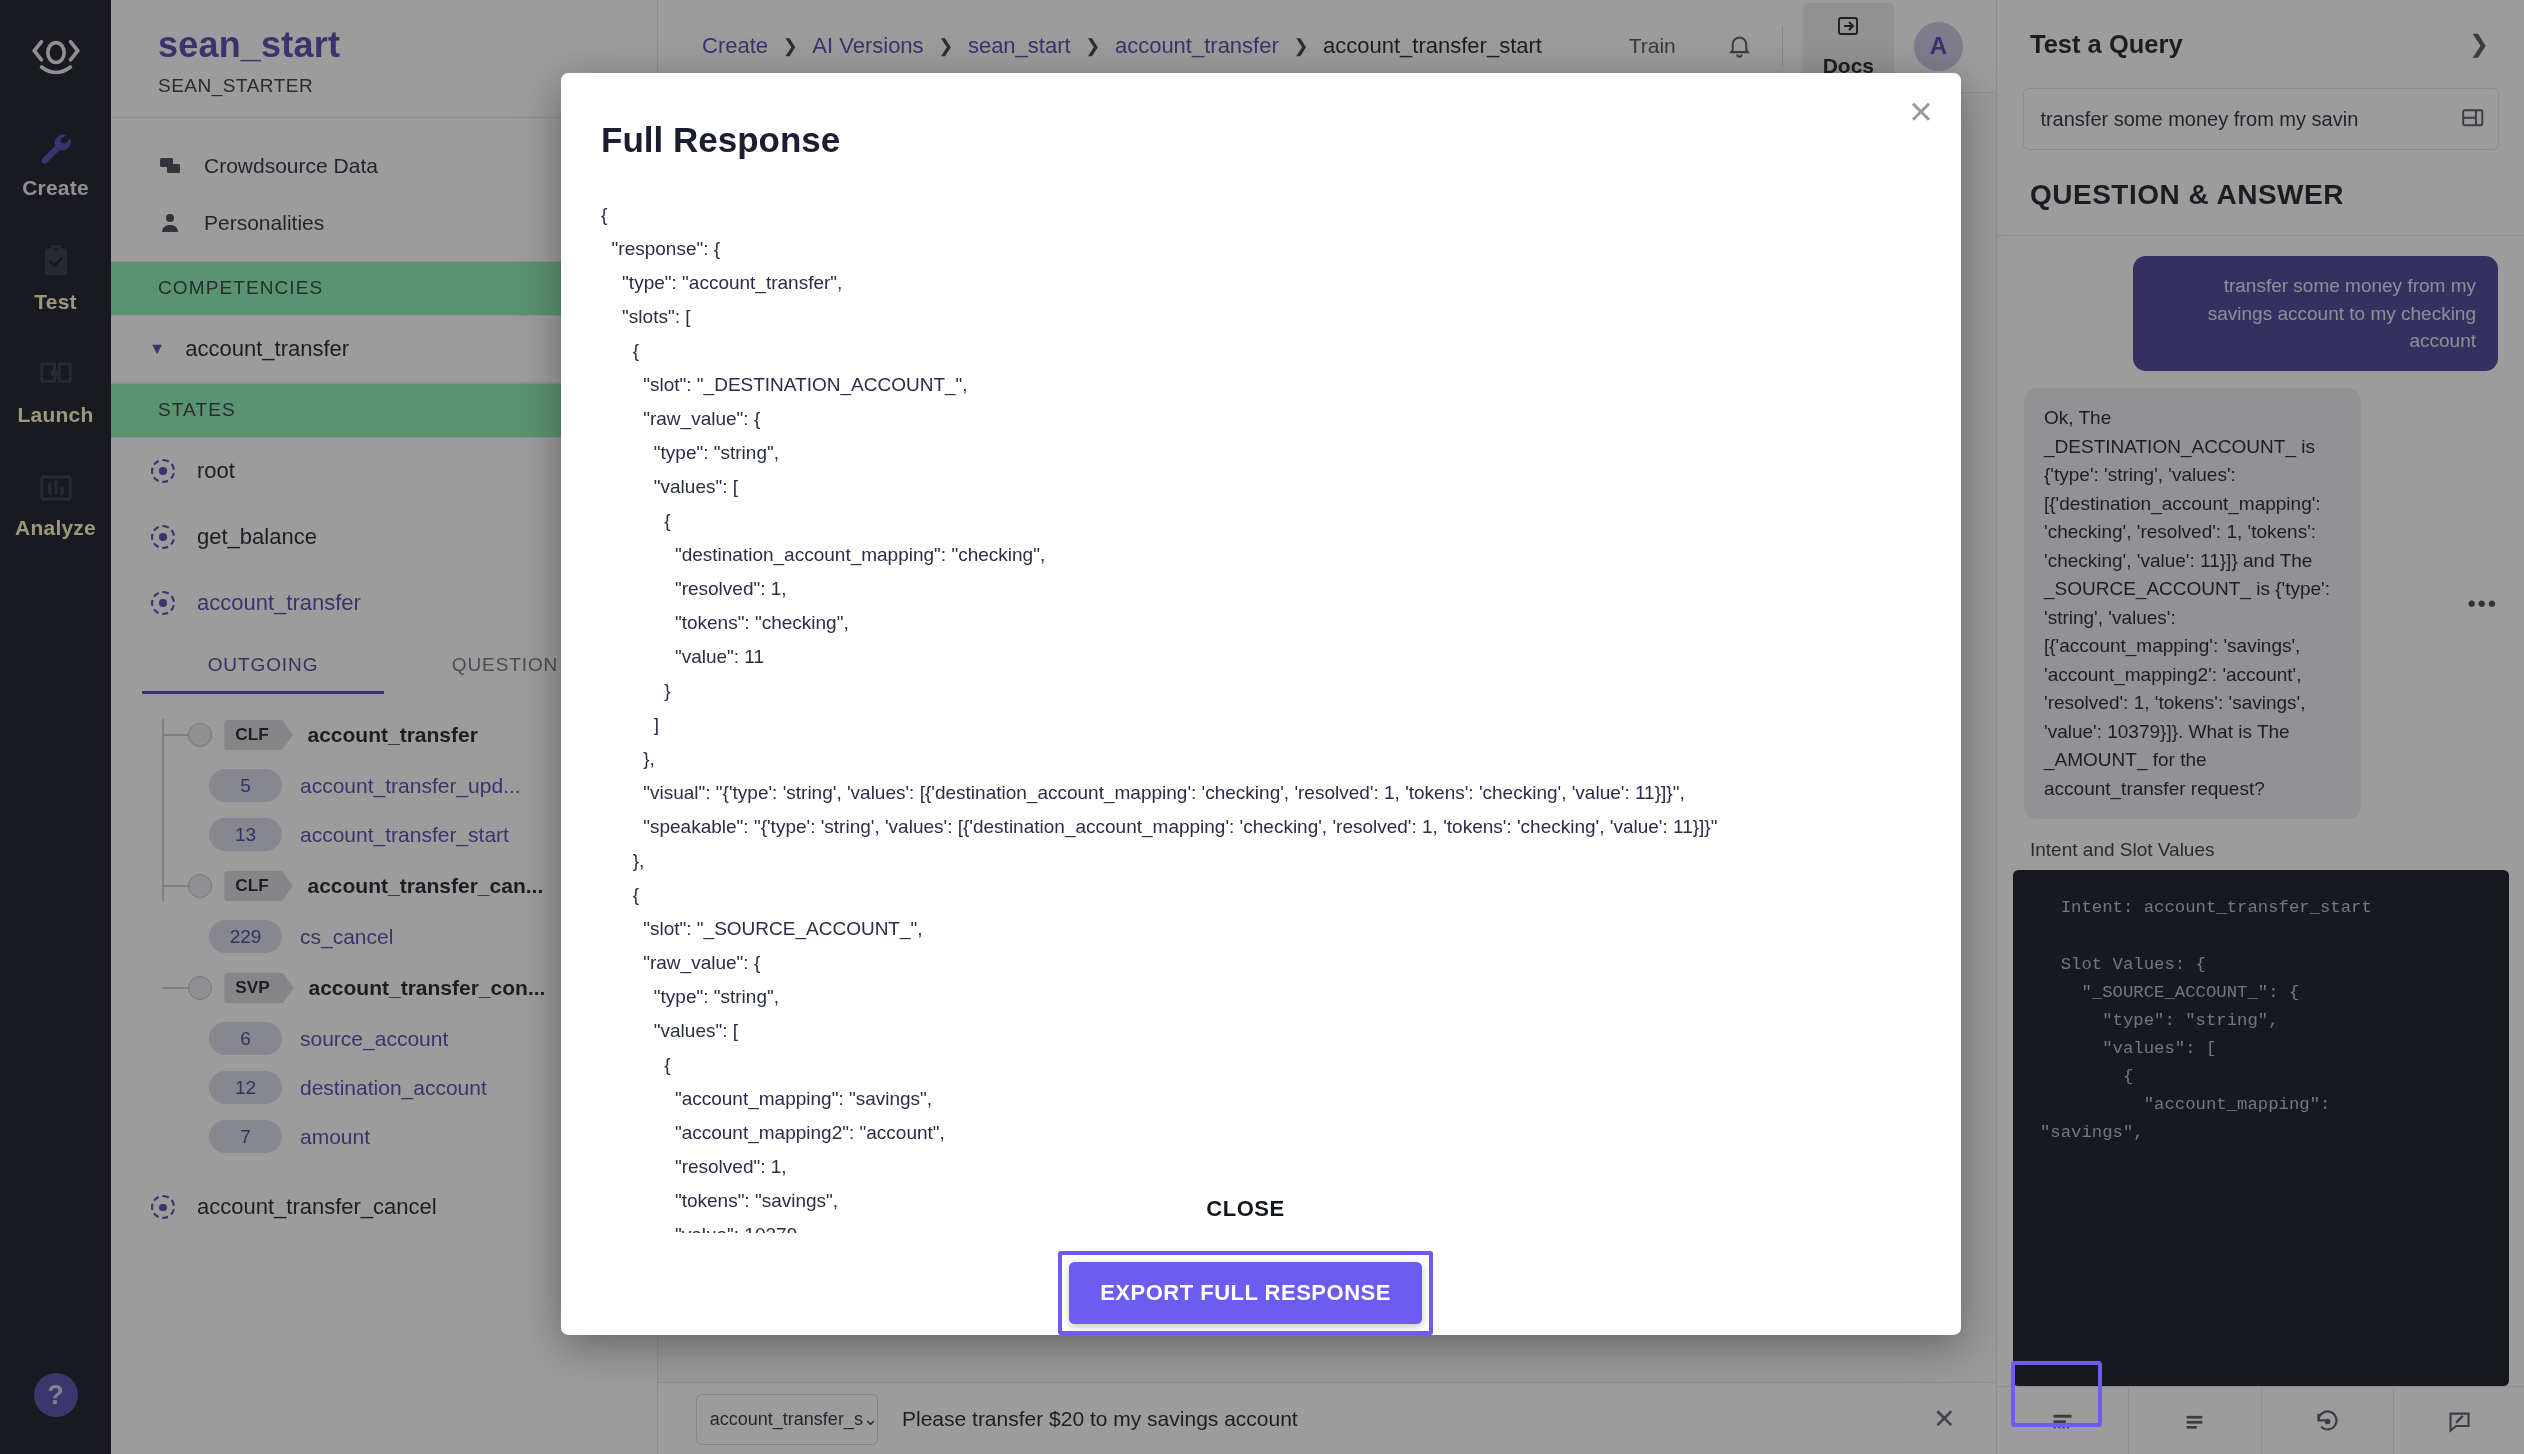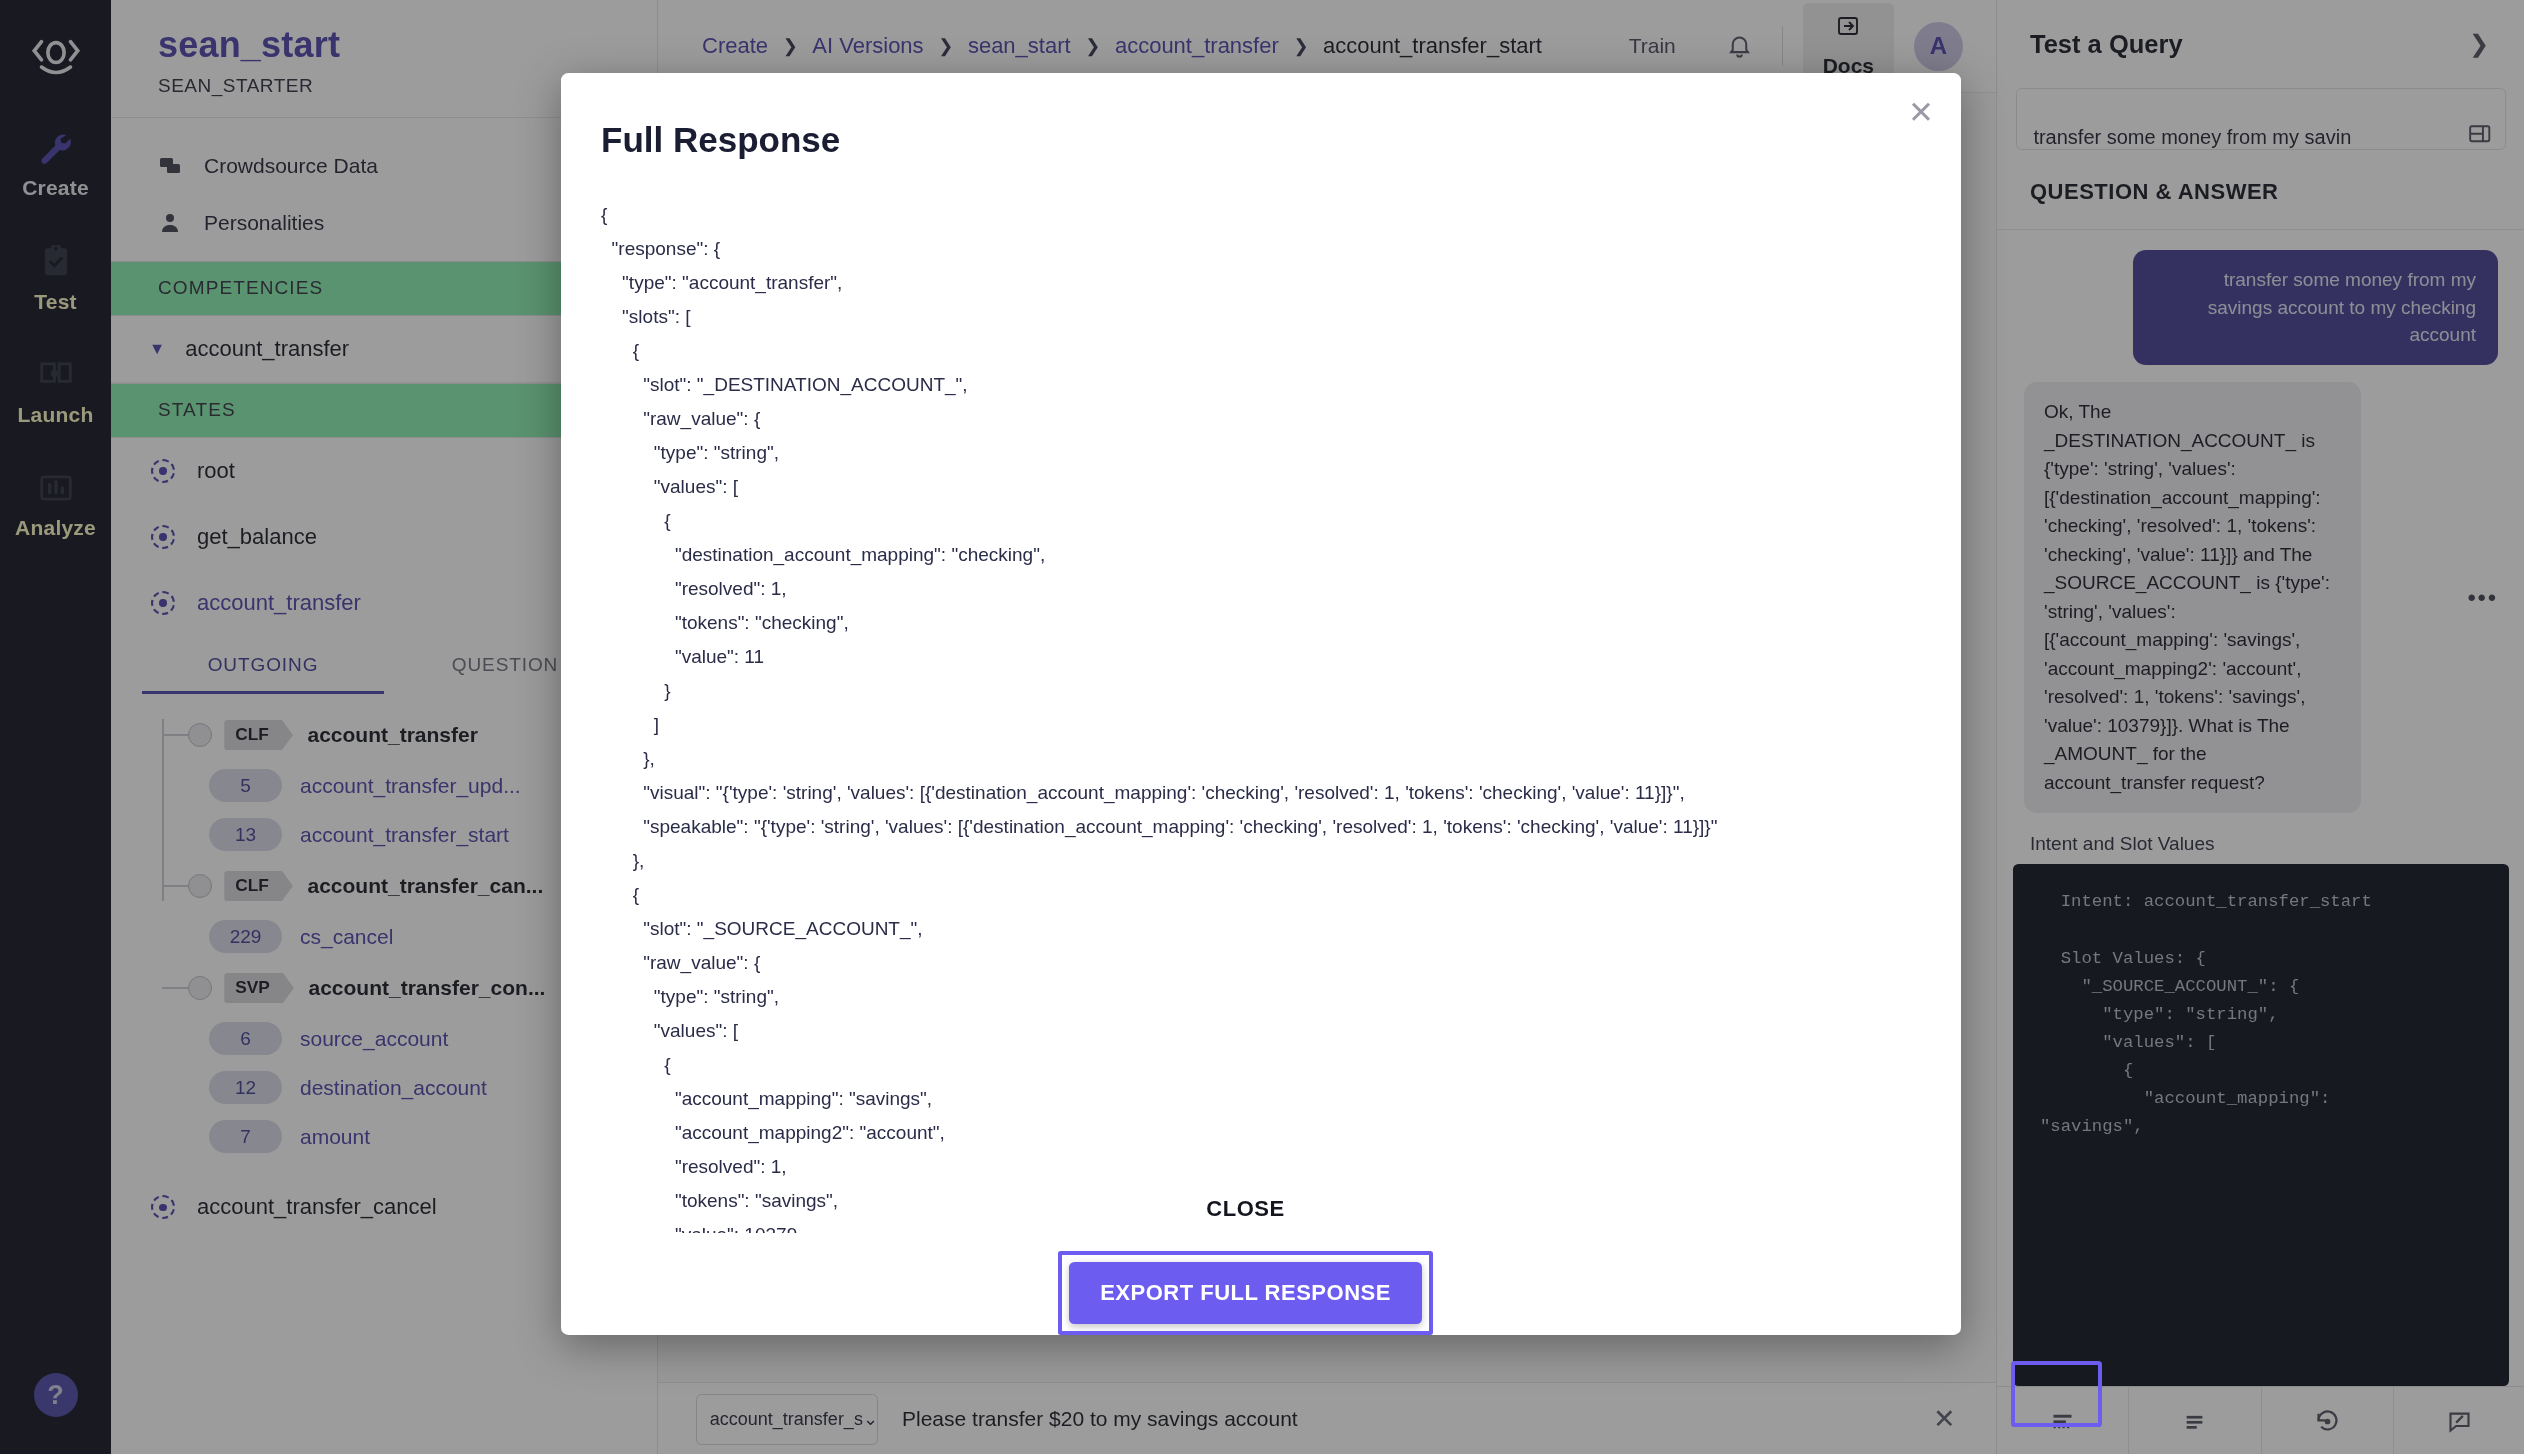--- a/index.html
+++ b/index.html
@@ -178,26 +178,26 @@
     width: 529px; flex: 0 0 529px; height:1455px; background:#fff;
     border-left:0.9px solid #e4e4e9; display:flex; flex-direction:column;
   }
   .rp-head {
     height: 88px; display:flex; align-items:center; justify-content:space-between;
     padding: 0 36px 0 33px;
   }
   .rp-title { font-size:25.5px; font-weight:700; color:#14161f; }
   .chev { font-size:24px; color:#4a4c5c; cursor:pointer;}
   .rp-query {
-    margin: 0 19px; height: 62px; border:0.9px solid #e0e0e6; border-radius:5.5px;
-    display:flex; align-items:flex-end; padding: 0 12.8px 0 16.4px; gap: 11px;
+    margin: 0 26px; height: 62px; border:0.9px solid #e0e0e6; border-radius:5.5px;
+    display:flex; align-items:center; padding: 0 12.8px 0 16.4px; gap: 11px;
   }
   .rp-query .qtext { flex:1; font-size:20px; color:#1d1f2e; overflow:hidden; white-space:nowrap; }
   .rp-section {
-    margin-top: 29px; padding: 0 33px; font-size:22px; font-weight:700; color:#14161f;
+    margin-top: 29px; padding: 0 33px; font-size:28px; font-weight:700; color:#14161f;
     letter-spacing:0.5px;
   }
   .rp-sep { height:0.9px; background:#e7e7ec; margin-top: 24px; }
   .chat { padding: 20px 27px 0 27px; }
   .bubble-user {
     margin-left: auto; max-width: 365px;
     background:#3f3a92; color:#e6e4f3; border-radius: 12.8px;
     padding: 16.4px 22px; font-size:19px; line-height:1.45; text-align:right;
   }
   .bubble-row { display:flex; align-items:flex-start; gap:12.8px; margin-top: 16.4px;}

